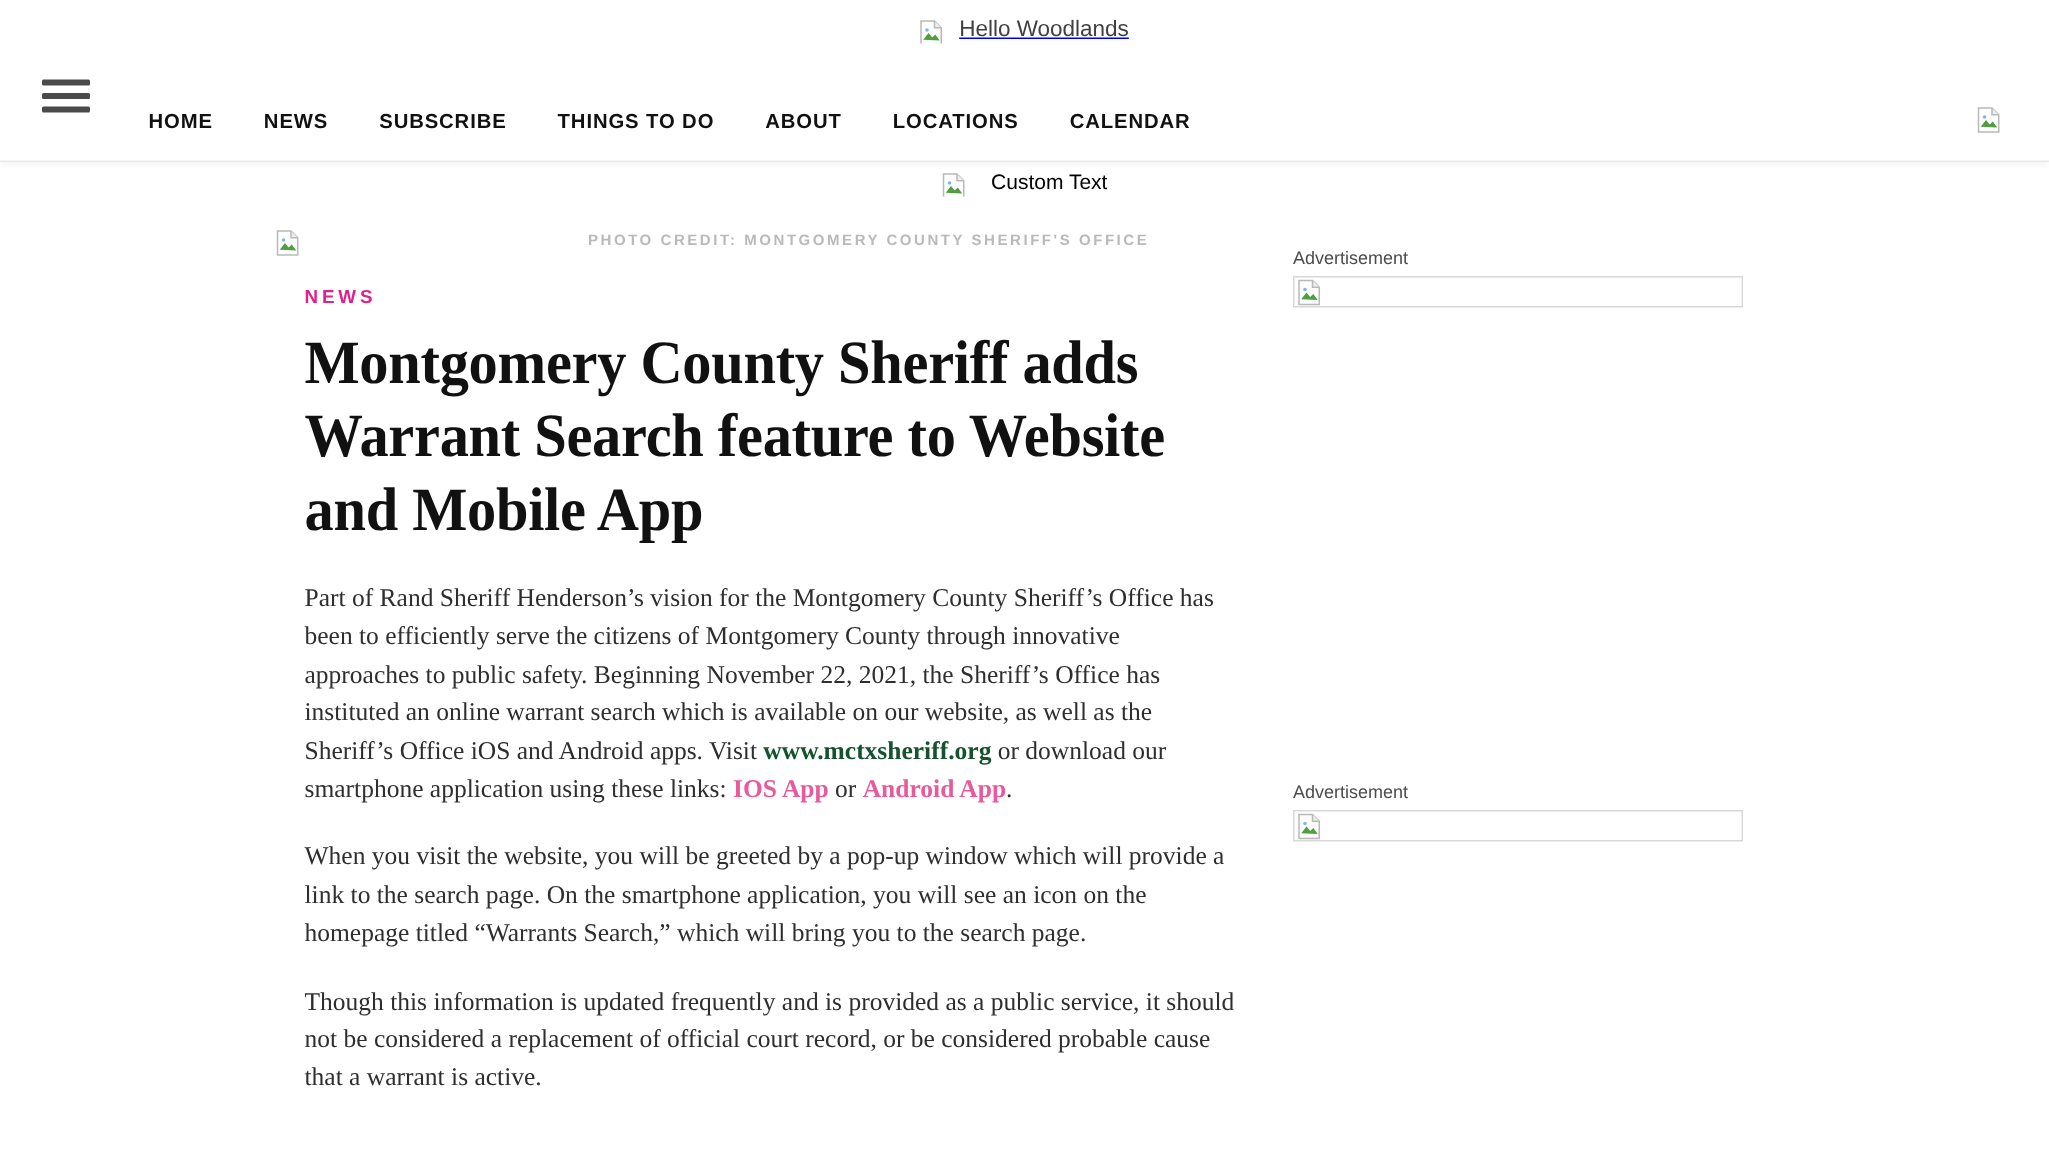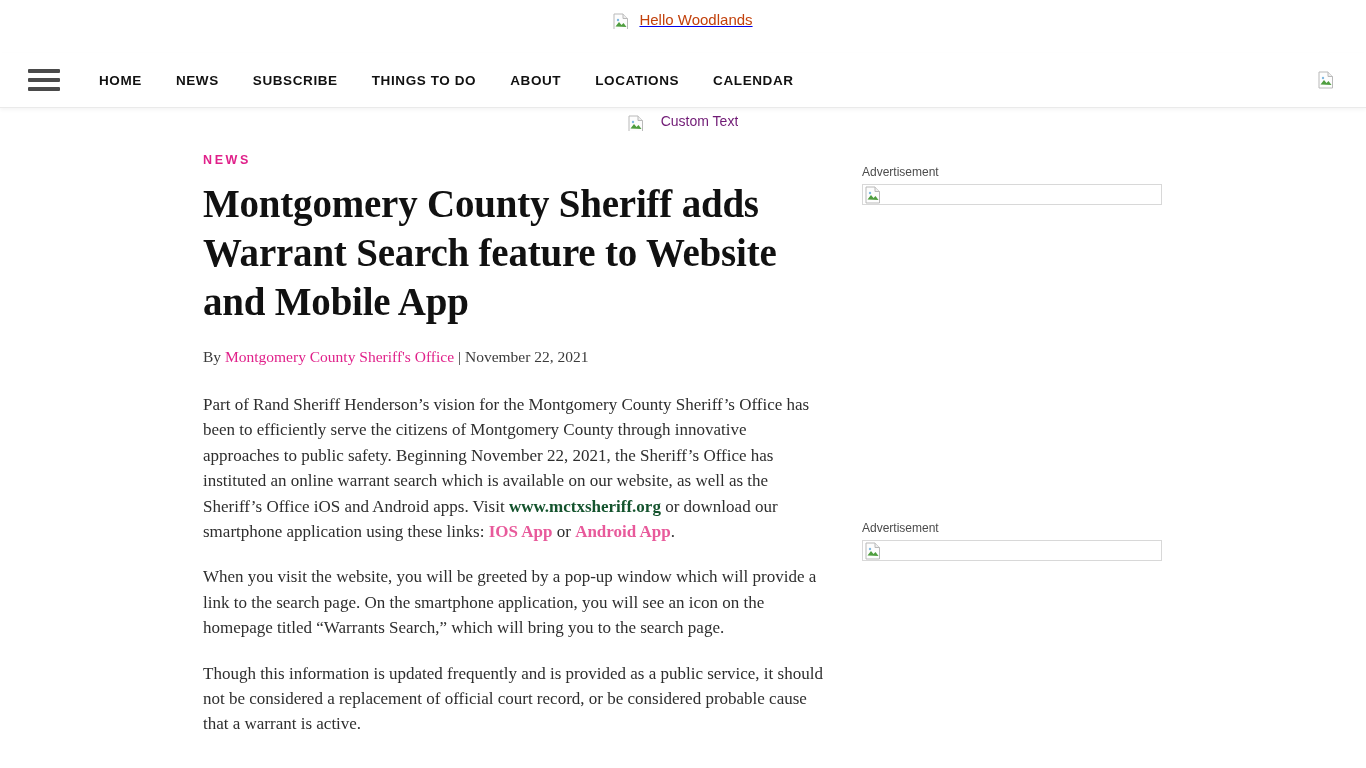--- a/index.html
+++ b/index.html
@@ -33,34 +33,33 @@
   }
   .logo-wrap {
     margin-top: 13px;
     display: flex;
     align-items: flex-start;
     height: 16px;
     overflow: hidden;
   }
   .logo-alt {
     font-size: 15px;
-    color: #c2410c;
+    color: #404040;
     white-space: nowrap;
     line-height: 13px;
     margin-left: 10px;
     font-family: "Liberation Sans", sans-serif;
   }
 
   
   .navbar {
     position: relative;
     height: 55px;
     background: #fff;
     display: flex;
-    align-items: center;
     padding: 0 28px;
     border-bottom: 1px solid #eaeaea;
     box-shadow: 0 2px 4px rgba(0,0,0,0.045);
   }
   .hamburger {
     width: 32px; height: 22px;
     display: flex; flex-direction: column;
     justify-content: space-between;
     margin-right: 22px;
     cursor: pointer;
@@ -108,21 +107,21 @@
   }
   .custom-wrap {
     margin-top: 7px;
     display: flex;
     align-items: flex-start;
     height: 16px;
     overflow: hidden;
   }
   .custom-alt {
     font-size: 14px;
-    color: #701a75;
+    color: #000000;
     white-space: nowrap;
     line-height: 12px;
     margin-left: 17px;
     text-align: right;
   }
 
   
   .page {
     display: flex;
     padding: 0 0 0 0;
@@ -279,31 +278,36 @@
       </svg>
     </span>
     <span class="custom-alt">Custom Text</span>
   </div>
 </div>
 
 <div class="page">
 
   <div class="content-col">
 
+    <div class="feature-row">
+      <span class="broken-img feature-img">
+        <svg viewBox="0 0 16 18" xmlns="http://www.w3.org/2000/svg">
+          <path d="M1 1 H10 L14.5 5.5 V17 H1 Z" fill="#fdfdfd" stroke="#b9b9b9" stroke-width="1"></path>
+          <path d="M10 1 L10 5.5 L14.5 5.5" fill="#eeeeee" stroke="#b9b9b9" stroke-width="1"></path>
+          <path d="M2.5 13.5 L6 9 L8.5 12 L10.5 10 L13.5 14 Z" fill="#4f9e3f"></path>
+          <circle cx="5" cy="7" r="1.2" fill="#7fb8e0"></circle>
+        </svg>
+      </span>
+      <div class="photo-credit">PHOTO CREDIT: MONTGOMERY COUNTY SHERIFF'S OFFICE</div>
+    </div>
 
     <div class="article">
       <div class="kicker">NEWS</div>
       <h1 class="headline">Montgomery County Sheriff adds Warrant Search feature to Website and Mobile App</h1>
 
-      <div class="byline">
-        <span>By</span>
-        <a href="#">Montgomery County Sheriff's Office</a>
-        <span>|</span>
-        <span>November 22, 2021</span>
-      </div>
 
       <div id="paragraphs">
           <div class="body-p"><span>Part of Rand Sheriff Henderson’s vision for the Montgomery County Sheriff’s Office has been to efficiently serve the citizens of Montgomery County through innovative approaches to public safety. Beginning November 22, 2021, the Sheriff’s Office has instituted an online warrant search which is available on our website, as well as the Sheriff’s Office iOS and Android apps. Visit </span><a href="#" class="strong">www.mctxsheriff.org</a><span> or download our smartphone application using these links: </span><a href="#">IOS App</a><span> or </span><a href="#">Android App</a><span>.</span></div>
           <div class="body-p"><span>When you visit the website, you will be greeted by a pop-up window which will provide a link to the search page. On the smartphone application, you will see an icon on the homepage titled “Warrants Search,” which will bring you to the search page.</span></div>
           <div class="body-p"><span>Though this information is updated frequently and is provided as a public service, it should not be considered a replacement of official court record, or be considered probable cause that a warrant is active.</span></div>
         </div>
     </div>
   </div>
 
   <div class="side-col">

